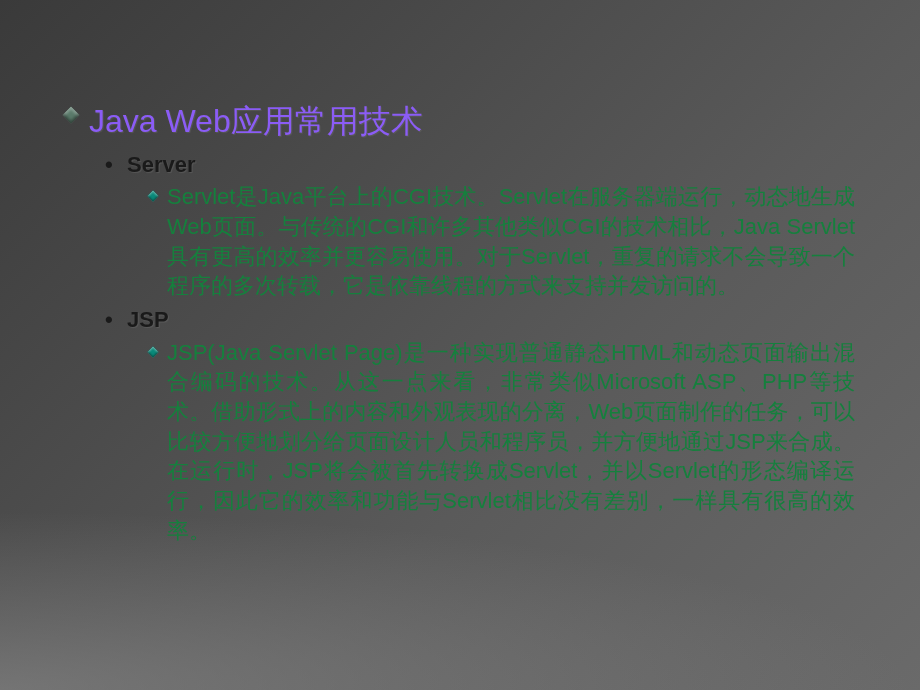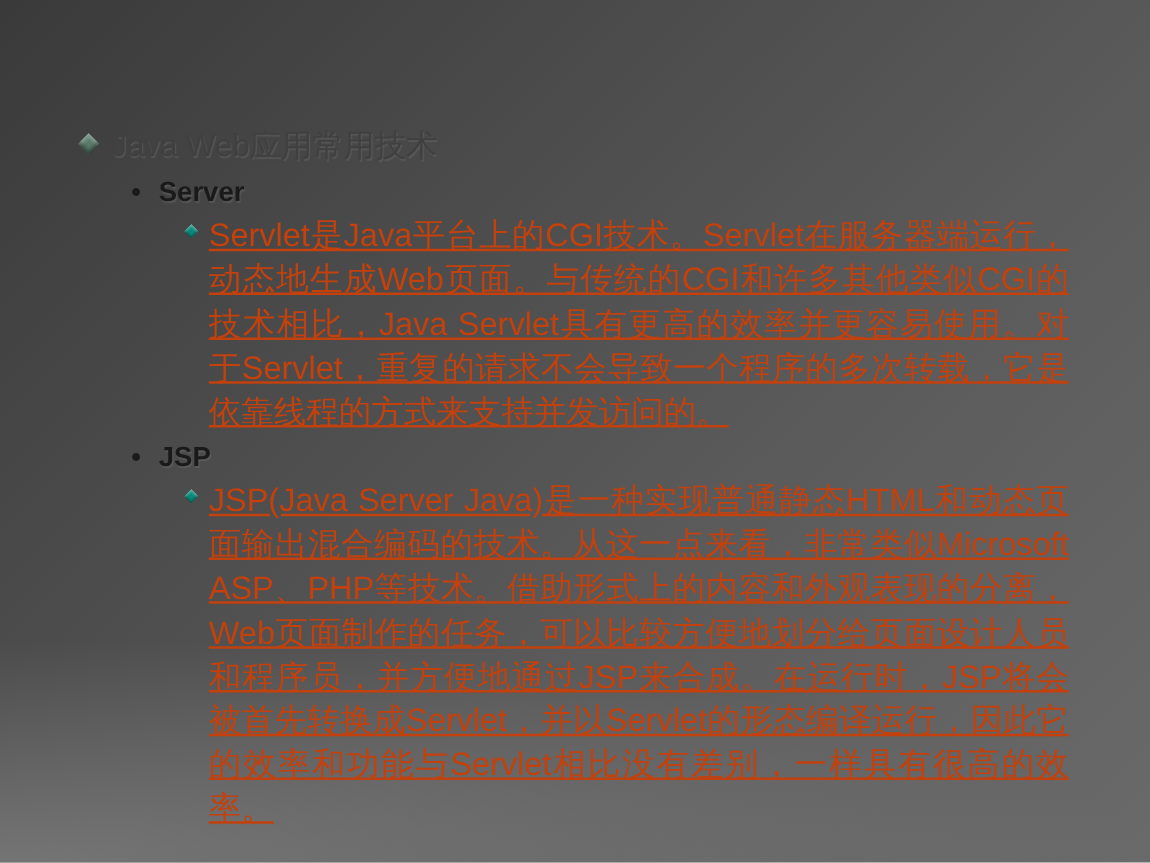--- a/index.html
+++ b/index.html
@@ -33,49 +33,48 @@
     }
     ul {
       list-style: none;
     }
     .level1 > li {
       margin-bottom: 10px;
     }
     .level1 > li > .item-row {
       display: flex;
       align-items: flex-start;
-      font-size: 25px;
+      font-size: 32px;
       font-weight: 400;
-      color: #404040;
+      color: #8b5cf6;
       margin-bottom: 8px;
     }
     .level2 {
       margin-left: 40px;
     }
     .level2 > li > .item-row {
       display: flex;
       align-items: flex-start;
       font-size: 22px;
       font-weight: bold;
       color: #1a1a1a;
       margin-bottom: 4px;
       margin-top: 6px;
     }
     .level3 {
       margin-left: 44px;
     }
     .level3 > li > .item-row {
       display: flex;
       align-items: flex-start;
-      font-size: 26px;
+      font-size: 22px;
       font-weight: 400;
-      color: #c2410c;
+      color: #15803d;
       line-height: 1.35;
       margin-bottom: 4px;
-      text-decoration: underline;
     }
     .bullet-diamond {
       flex-shrink: 0;
       width: 12px;
       height: 12px;
       margin-top: 9px;
       margin-right: 12px;
       transform: rotate(45deg);
       background: #5a7a6a;
       box-shadow: inset -2px -2px 3px rgba(0,0,0,0.4), inset 2px 2px 3px rgba(255,255,255,0.3);
@@ -135,21 +134,21 @@
         </li>
         <li>
           <div class="item-row">
             <span class="bullet-dot">•</span>
             <span class="text">JSP</span>
           </div>
           <ul class="level3">
             <li>
               <div class="item-row">
                 <span class="bullet-diamond-sm"></span>
-                <span class="text-body">JSP(Java Server Java)是一种实现普通静态HTML和动态页面输出混合编码的技术。从这一点来看，非常类似Microsoft ASP、PHP等技术。借助形式上的内容和外观表现的分离，Web页面制作的任务，可以比较方便地划分给页面设计人员和程序员，并方便地通过JSP来合成。在运行时，JSP将会被首先转换成Servlet，并以Servlet的形态编译运行，因此它的效率和功能与Servlet相比没有差别，一样具有很高的效率。</span>
+                <span class="text-body">JSP(Java Servlet Page)是一种实现普通静态HTML和动态页面输出混合编码的技术。从这一点来看，非常类似Microsoft ASP、PHP等技术。借助形式上的内容和外观表现的分离，Web页面制作的任务，可以比较方便地划分给页面设计人员和程序员，并方便地通过JSP来合成。在运行时，JSP将会被首先转换成Servlet，并以Servlet的形态编译运行，因此它的效率和功能与Servlet相比没有差别，一样具有很高的效率。</span>
               </div>
             </li>
           </ul>
         </li>
       </ul>
     </li>
   </ul>
 </div>
 
 </body></html>

